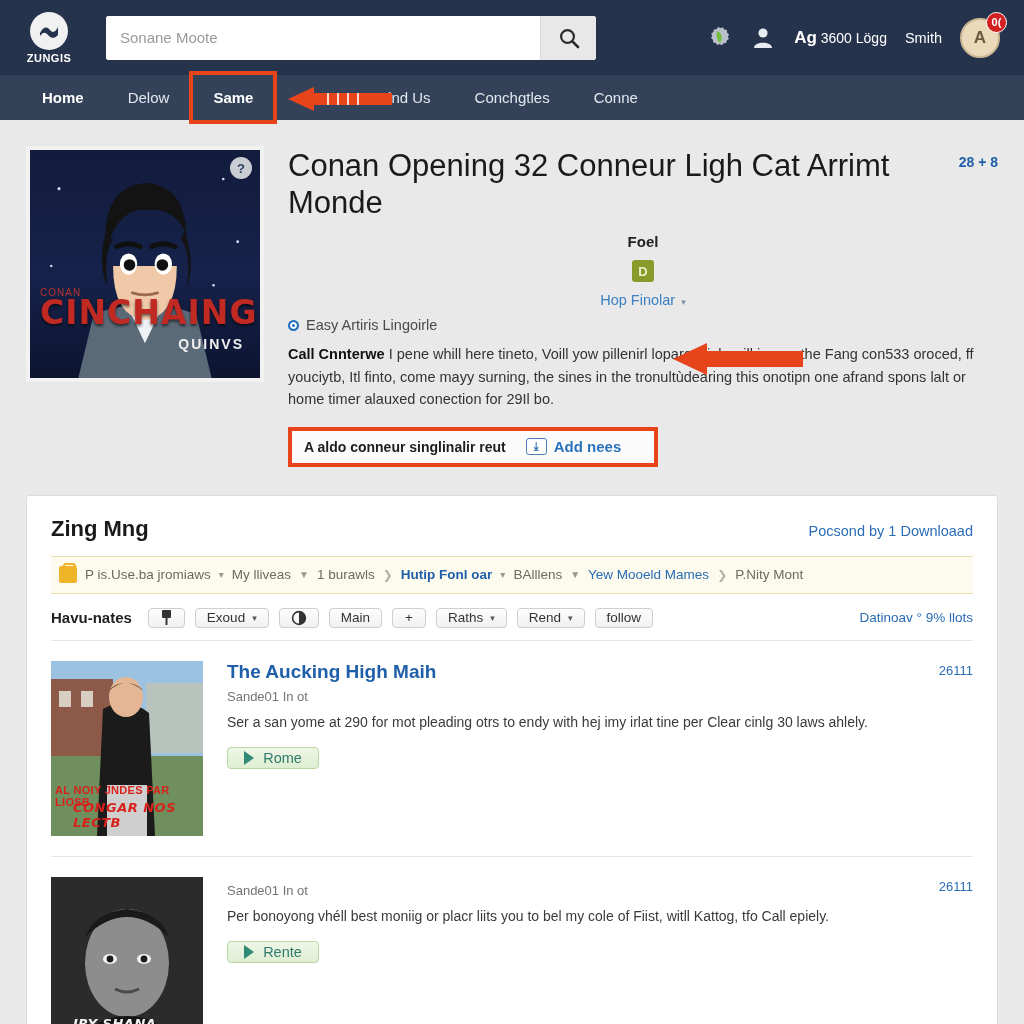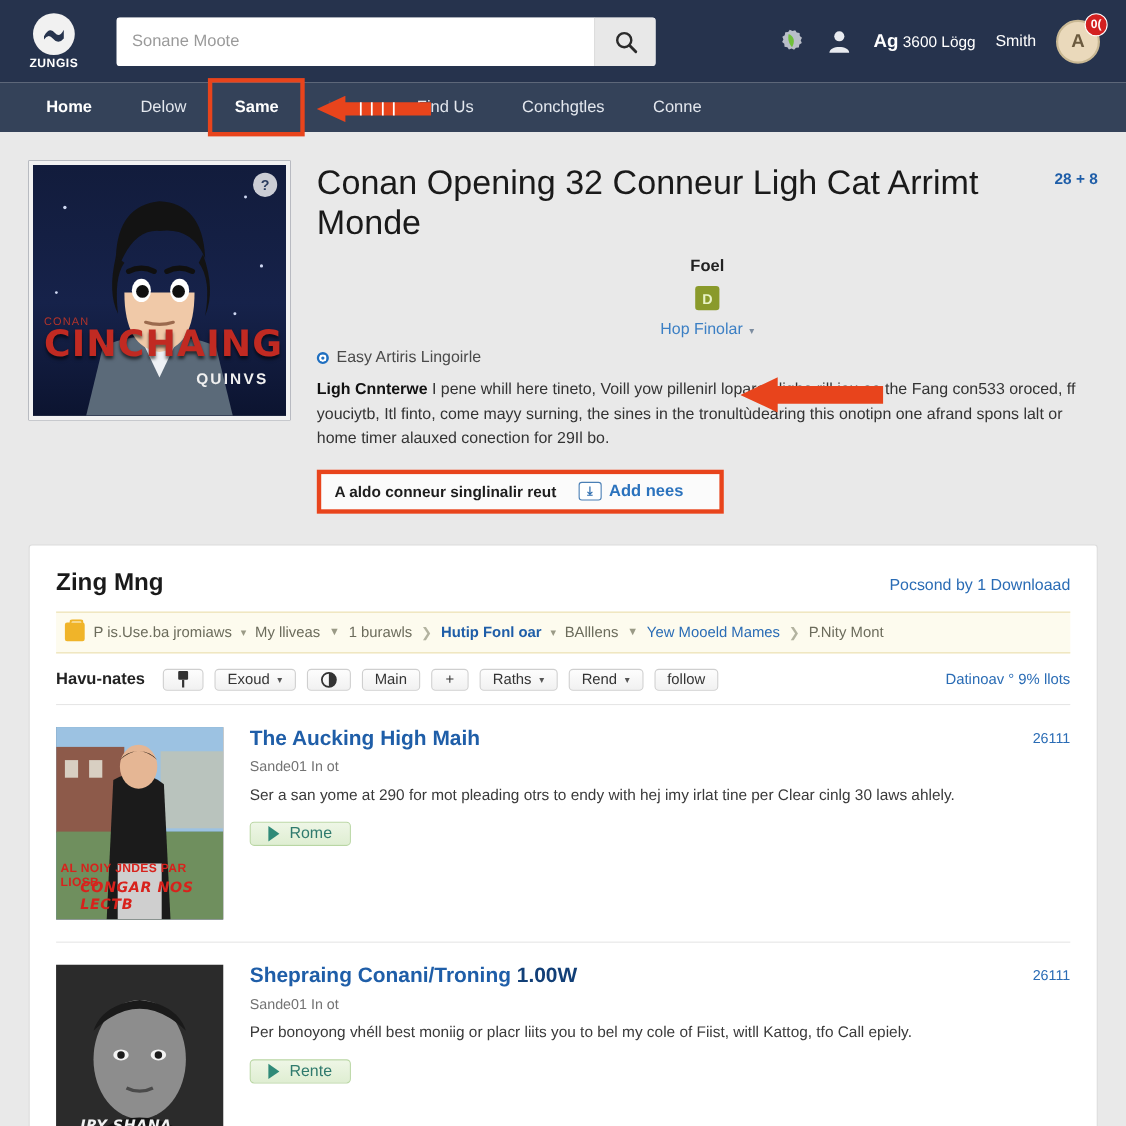--- a/index.html
+++ b/index.html
@@ -361,21 +361,21 @@
           <span class="caret">▾</span>
         </span>
       </div>
 
       <div class="sub-row">
         <span class="dot-ico"></span>
         <span class="sub-text">Easy Artiris Lingoirle</span>
       </div>
 
       <p class="desc">
-        <b>Ligh Cnnterwe</b><span> I pene whill here tineto, Voill yow pillenirl lopared lighe rill jou oe the Fang con533 oroced, ff youciytb, Itl finto, come mayy surning, the sines in the tronultùdearing this onotipn one afrand spons lalt or home timer alauxed conection for 29Il bo.</span>
+        <b>Call Cnnterwe</b><span> I pene whill here tineto, Voill yow pillenirl lopared lighe rill jou oe the Fang con533 oroced, ff youciytb, Itl finto, come mayy surning, the sines in the tronultùdearing this onotipn one afrand spons lalt or home timer alauxed conection for 29Il bo.</span>
       </p>
 
       <div class="cta-box">
         <span class="cta-text">A aldo conneur singlinalir reut</span>
         <span class="cta-link">
           <span class="cta-ico">⤓</span>
           <span>Add nees</span>
         </span>
       </div>
 
@@ -488,24 +488,20 @@
           <ellipse cx="59" cy="82" rx="7" ry="5" fill="#f2f2f2"></ellipse>
           <ellipse cx="93" cy="82" rx="7" ry="5" fill="#f2f2f2"></ellipse>
           <circle cx="59" cy="82" r="3.4" fill="#1b1b1b"></circle>
           <circle cx="93" cy="82" r="3.4" fill="#1b1b1b"></circle>
           <path d="M64 112 Q76 118 88 112" stroke="#4a4a4a" stroke-width="3" fill="none"></path>
           <path d="M40 150 Q76 128 112 150 L118 175 L34 175 Z" fill="#141414"></path>
         </svg>
         <div class="tcap">IRY SHANA TUBER</div>
       </div>
       <div class="item-body">
-        <div class="item-title">
-          <span>Shepraing Conani/Troning</span>
-          <span class="w">1.00W</span>
-        </div>
         <div class="item-sub">Sande01 In ot</div>
         <div class="item-desc">Per bonoyong vhéll best moniig or placr liits you to bel my cole of Fiist, witll Kattog, tfo Call epiely.</div>
         <div class="play-btn">
           <span class="play-tri"></span>
           <span>Rente</span>
         </div>
       </div>
       <div class="item-count">26111</div>
     </div>
 

